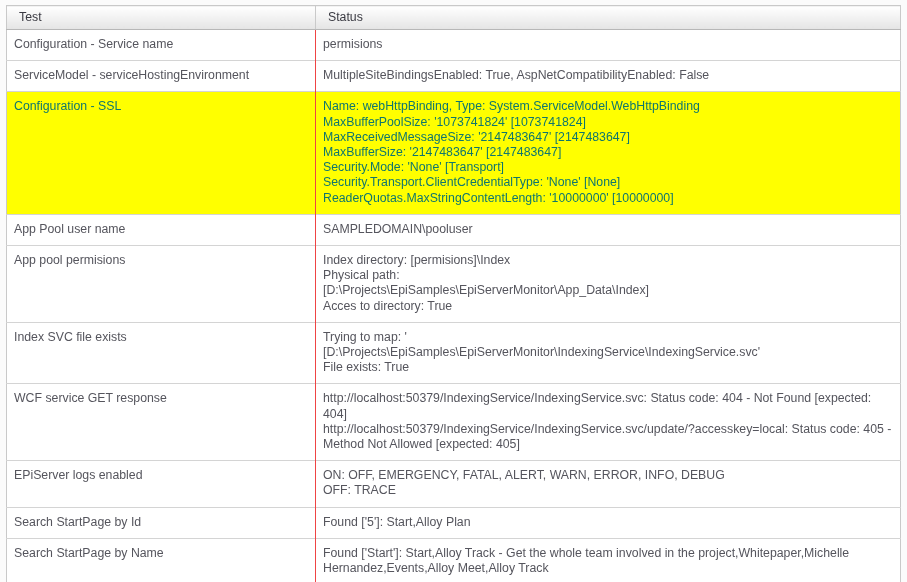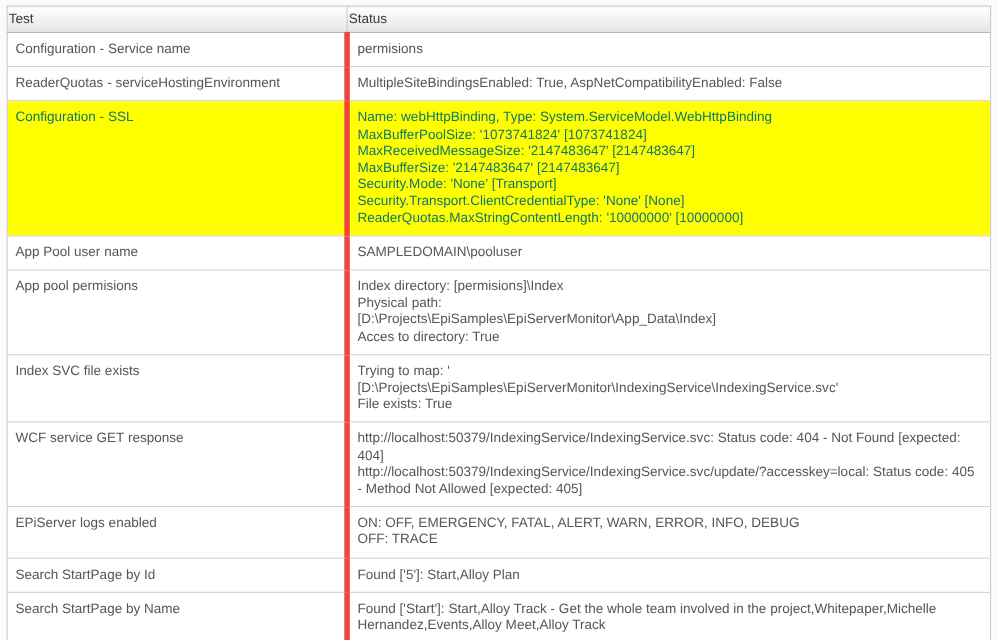--- a/index.html
+++ b/index.html
@@ -36,30 +36,30 @@
   table.results col.col-status{ width: 585px; }
 
   table.results thead th {
     background: linear-gradient(to bottom, #ffffff 0%, #f3f3f3 45%, #e4e4e4 100%);
     border-right: 1px solid #c9c9c9;
     border-bottom: 1px solid #b7b7b7;
     text-align: left;
     font-weight: normal;
     color: #3a3a42;
     font-size: 12.3px;
-    padding: 4px 0 5px 1px;
+    padding: 4px 0 5px 12px;
     height: 14px;
     vertical-align: middle;
     white-space: nowrap;
   }
   table.results thead th:last-child { border-right: none; }
 
   table.results tbody td {
     border-top: 1px solid #d4d4d4;
-    border-right: 5px solid #ef4444;
+    border-right: 1px solid #ef4444;
     vertical-align: top;
     padding: 7px 8px 8px 7px;
     line-height: 15.2px;
     color: #55555d;
     white-space: pre-wrap;
     word-break: break-word;
   }
   table.results tbody td:last-child { border-right: none; }
 
   table.results tbody tr:first-child td { border-top: none; }
@@ -86,21 +86,21 @@
         <th>Test</th>
         <th>Status</th>
       </tr>
     </thead>
     <tbody id="results-body">
         <tr>
           <td class="cell-test">Configuration - Service name</td>
           <td class="cell-status">permisions</td>
         </tr>
         <tr>
-          <td class="cell-test">ReaderQuotas - serviceHostingEnvironment</td>
+          <td class="cell-test">ServiceModel - serviceHostingEnvironment</td>
           <td class="cell-status">MultipleSiteBindingsEnabled: True, AspNetCompatibilityEnabled: False</td>
         </tr>
         <tr class="highlight">
           <td class="cell-test">Configuration - SSL</td>
           <td class="cell-status">Name: webHttpBinding, Type: System.ServiceModel.WebHttpBinding
 MaxBufferPoolSize: '1073741824' [1073741824]
 MaxReceivedMessageSize: '2147483647' [2147483647]
 MaxBufferSize: '2147483647' [2147483647]
 Security.Mode: 'None' [Transport]
 Security.Transport.ClientCredentialType: 'None' [None]

